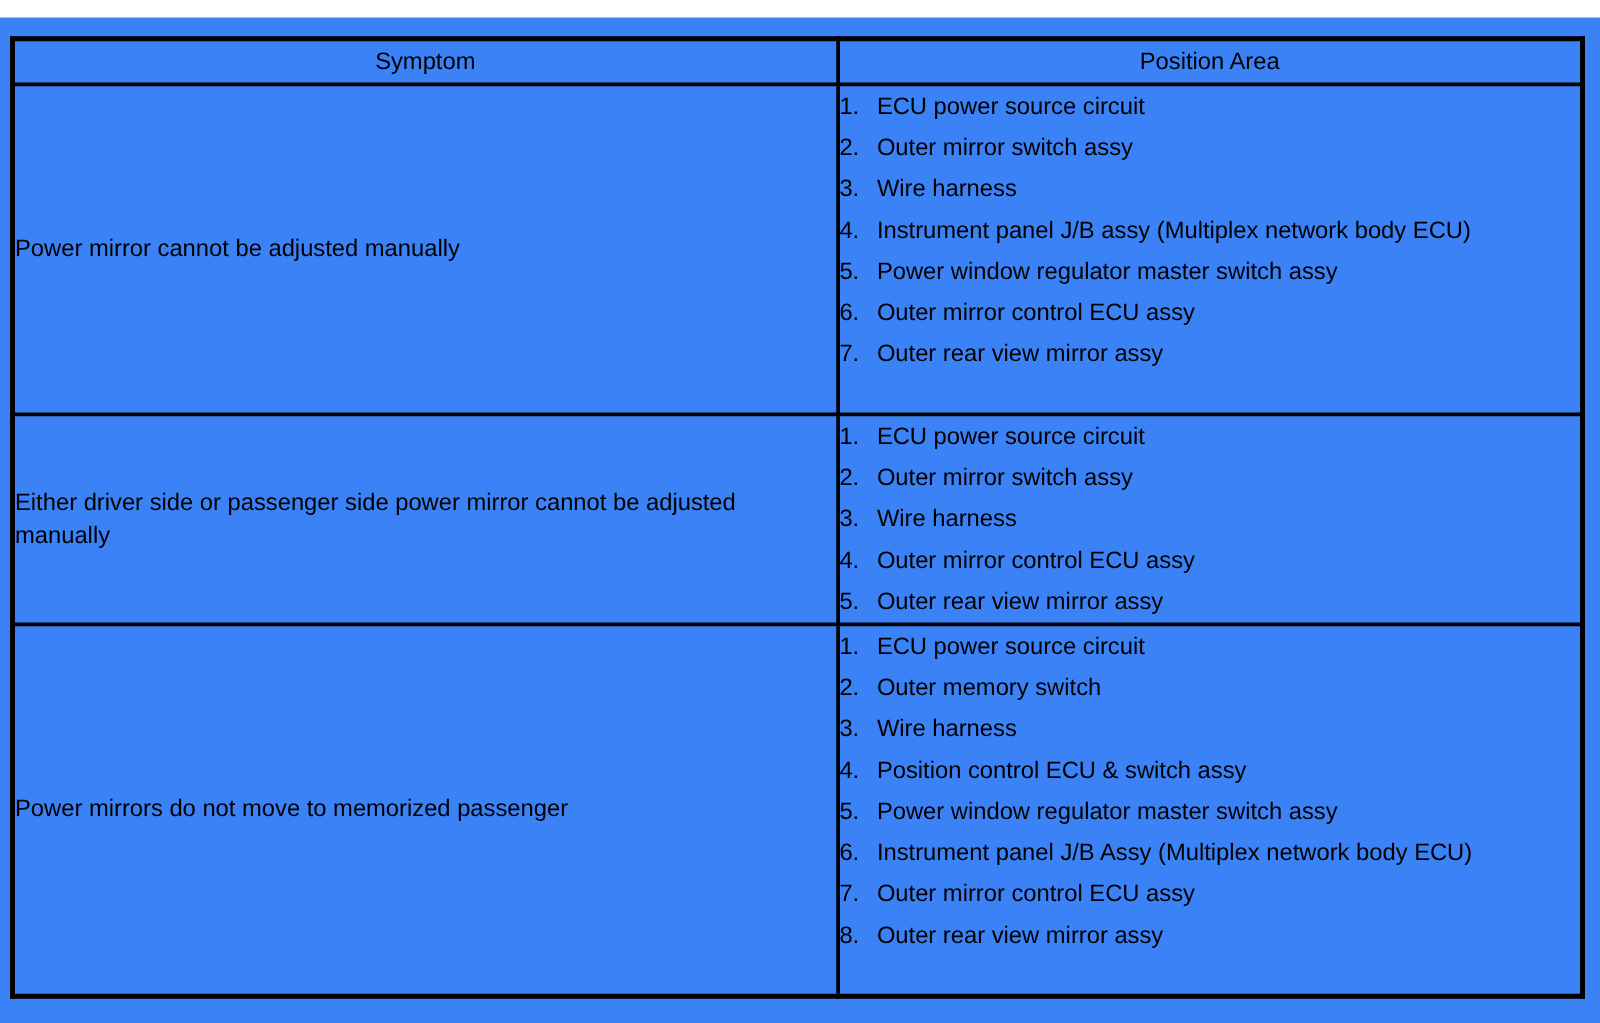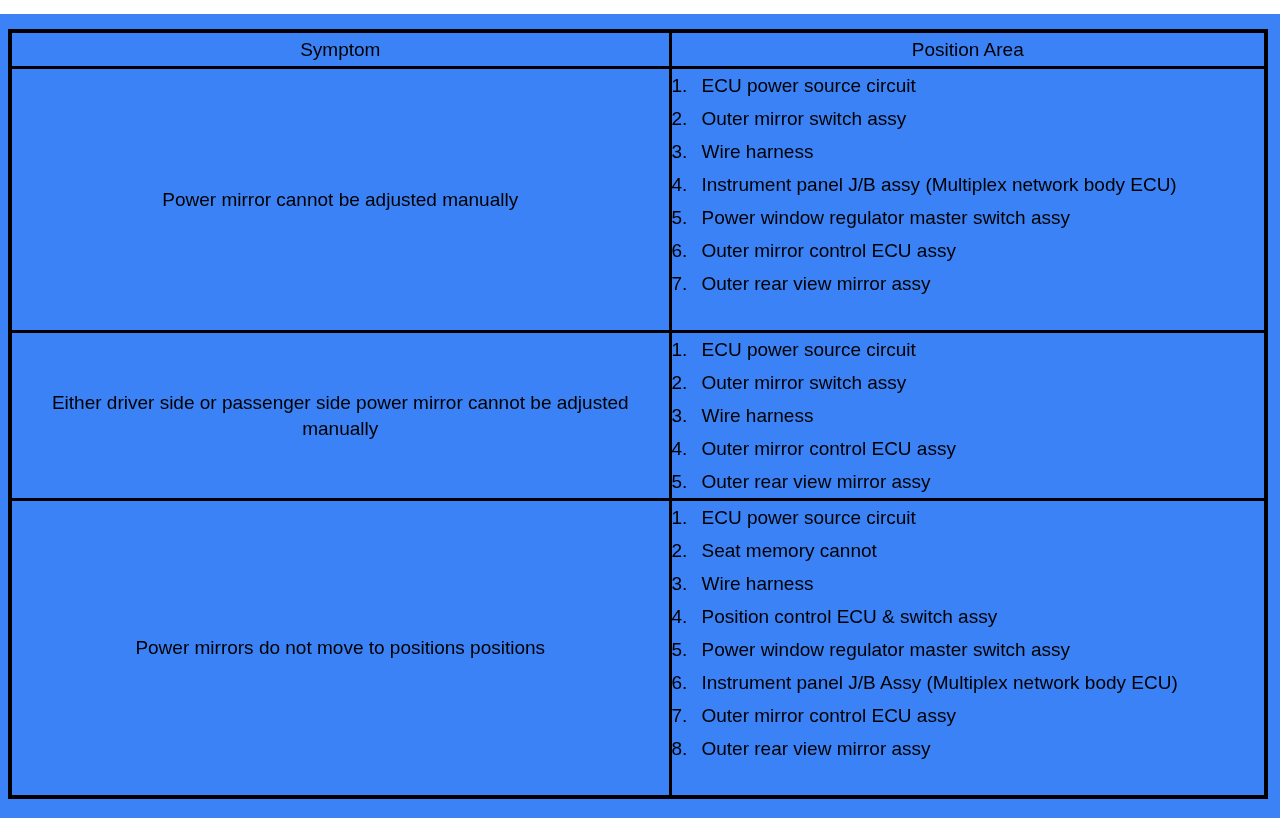--- a/index.html
+++ b/index.html
@@ -40,21 +40,21 @@
     text-align: center;
     vertical-align: middle;
     padding: 0;
   }
   .dtc-table td {
     font-size: 19px;
     padding: 0;
   }
   .symptom-cell {
     vertical-align: middle;
-    text-align: center;
+    text-align: left;
     padding: 0 6px 0 9px;
     line-height: 26px;
   }
   .area-cell {
     vertical-align: top;
     padding: 2px 8px 2px 7px;
   }
   .li {
     display: flex;
     line-height: 33px;
@@ -139,29 +139,29 @@
               <span class="num">4.</span>
               <span class="txt">Outer mirror control ECU assy</span>
             </div>
             <div class="li">
               <span class="num">5.</span>
               <span class="txt">Outer rear view mirror assy</span>
             </div>
           </td>
         </tr>
         <tr>
-          <td class="symptom-cell"><span>Power mirrors do not move to positions positions</span></td>
+          <td class="symptom-cell"><span>Power mirrors do not move to memorized passenger</span></td>
           <td class="area-cell">
             <div class="li">
               <span class="num">1.</span>
               <span class="txt">ECU power source circuit</span>
             </div>
             <div class="li">
               <span class="num">2.</span>
-              <span class="txt">Seat memory cannot</span>
+              <span class="txt">Outer memory switch</span>
             </div>
             <div class="li">
               <span class="num">3.</span>
               <span class="txt">Wire harness</span>
             </div>
             <div class="li">
               <span class="num">4.</span>
               <span class="txt">Position control ECU &amp; switch assy</span>
             </div>
             <div class="li">

